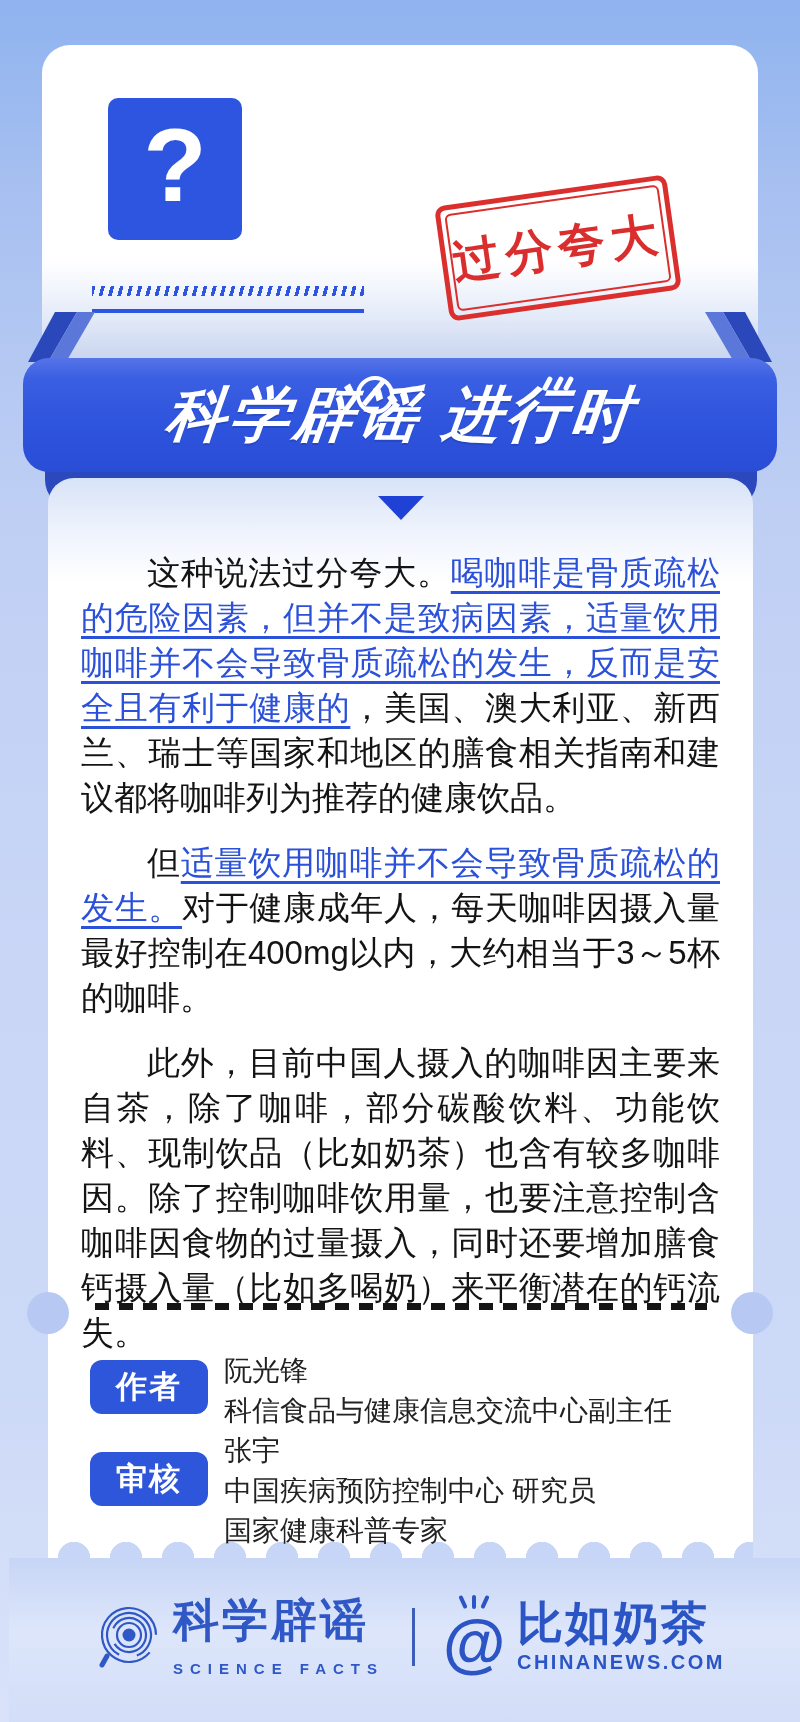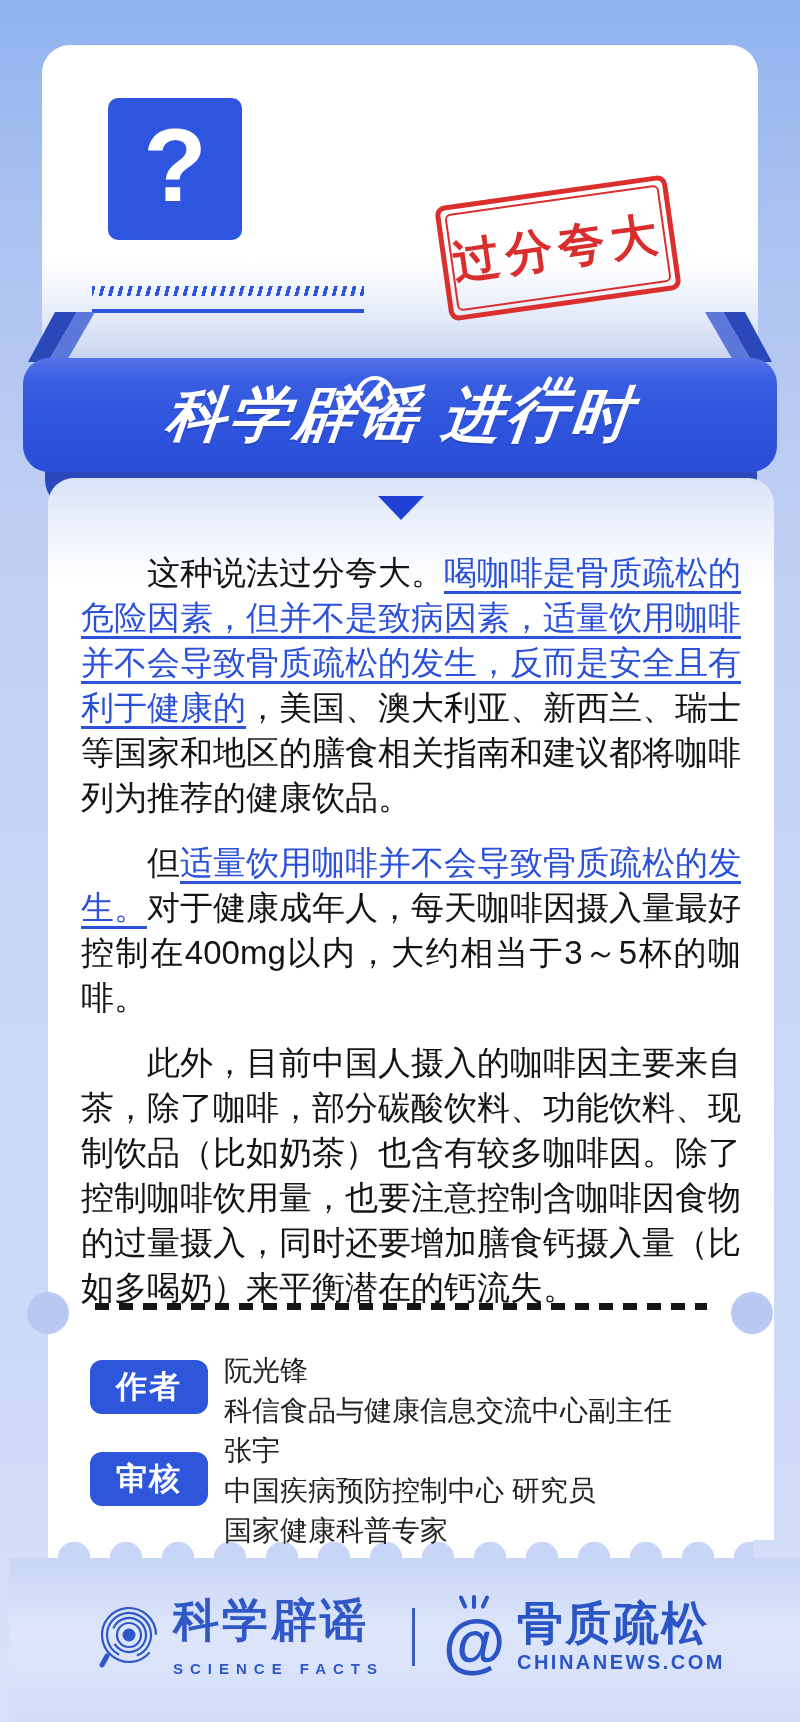--- a/index.html
+++ b/index.html
@@ -39,21 +39,21 @@
   .banner .btxt{color:#fff;font-size:60px;font-weight:900;font-style:italic;letter-spacing:4px;
     transform:skewX(-6deg);white-space:nowrap;text-shadow:0 2px 0 rgba(20,40,120,0.25);}
   .no-circle{position:absolute;left:356px;top:376px;width:30px;height:30px;border:4.5px solid #fff;border-radius:50%;z-index:7;}
   .no-circle::after{content:"";position:absolute;left:11px;top:-2px;width:4.5px;height:30px;background:#fff;transform:rotate(40deg);}
   .speed{position:absolute;left:545px;top:376px;display:flex;gap:6px;z-index:7;}
   .speed i{display:block;width:4.5px;height:15px;background:#fff;border-radius:2px;transform:rotate(28deg);}
 
   
   .card{position:absolute;left:48px;top:478px;width:705px;height:1062px;z-index:5;
     border-radius:26px 26px 0 0;
-    background:linear-gradient(180deg,#d8e3f8 0%,#eef3fc 5%,#ffffff 10%);padding-left:21px;}
+    background:linear-gradient(180deg,#d8e3f8 0%,#eef3fc 5%,#ffffff 10%);}
   .tri{position:absolute;left:378px;top:496px;width:0;height:0;z-index:6;
     border-left:23px solid transparent;border-right:23px solid transparent;border-top:24px solid #1f41d6;}
   .body-text{position:absolute;left:0;top:0;width:100%;box-sizing:border-box;padding:72px 33px 0 33px;
     color:#141414;font-size:33px;line-height:45px;text-align:justify;}
   .body-text p{margin:0 0 20px 0;text-indent:2em;}
   .hl{color:#2b50d9;text-decoration:underline;text-decoration-thickness:2.5px;text-underline-offset:7px;}
 
   .dashes{position:absolute;left:95px;top:1303px;width:612px;height:7px;z-index:6;
     background:repeating-linear-gradient(90deg,#151515 0 14px,transparent 14px 24px);}
 
@@ -177,20 +177,20 @@
       <div class="logo-right">
         <div class="at-wrap">
           <div class="rays">
               <i></i>
               <i></i>
               <i></i>
             </div>
           <div class="at">@</div>
         </div>
         <div class="logo-col">
-          <div class="cnn">骨质疏松</div>
+          <div class="cnn">比如奶茶</div>
           <div class="cnn-sub">CHINANEWS.COM</div>
         </div>
       </div>
     </div>
   </div>
 
 </div>
 
 </body></html>

